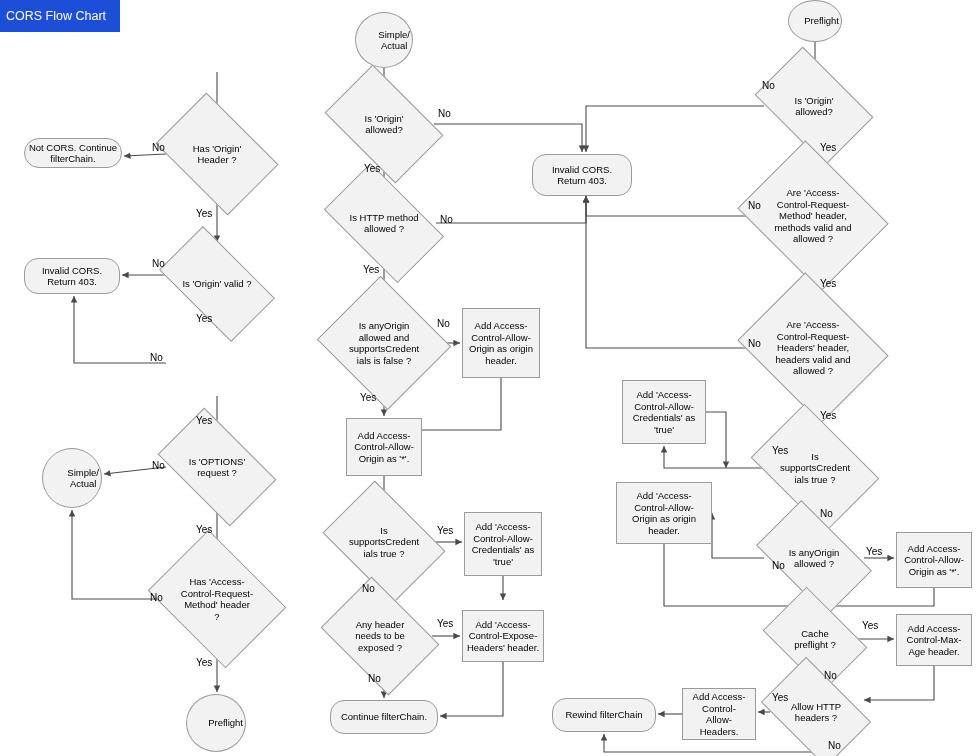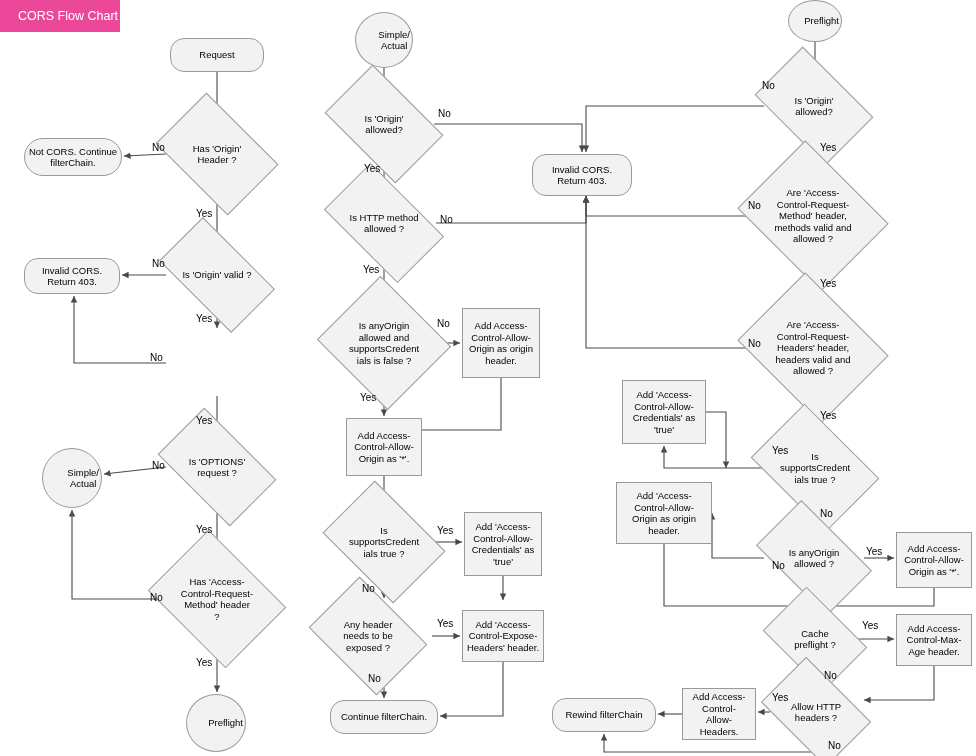--- a/index.html
+++ b/index.html
@@ -45,24 +45,24 @@
   }
   .diamond .dlabel{
     position:relative;
     z-index:2;
     padding:0 2px;
   }
   .title{
     position:absolute;
     left:0;top:0;
     width:120px;height:32px;
-    background:#ec4899;
+    background:#1d4ed8;
     color:#fff;
     display:flex;align-items:center;
-    padding-left:18px;
+    padding-left:6px;
     box-sizing:border-box;
     font-size:12.5px;
   }
   .elabel{
     position:absolute;
     font-size:10px;
     color:#000;
     background:transparent;
     white-space:nowrap;
   }
@@ -121,26 +121,25 @@
         <path d="M 815 590 L 815 606"></path>
         <path d="M 858 639 L 894 639"></path>
         <path d="M 815 670 L 815 678"></path>
         <path d="M 934 666 L 934 700 L 864 700"></path>
         <path d="M 770 712 L 758 712"></path>
         <path d="M 682 714 L 658 714"></path>
         <path d="M 815 744 L 815 752 L 604 752 L 604 734"></path>
       </g>
   </svg>
   <div class="title">CORS Flow Chart</div>
-<div class="node round" style="left: 170px; top: 38px; width: 94px; height: 34px;"><div>Request</div></div>
     <div class="node diamond" style="left: 166px; top: 118px; width: 102px; height: 72px;"><div class="dshape"></div><div class="dlabel">Has 'Origin'
 Header ?</div></div>
-    <div class="node round" style="left: 24px; top: 138px; width: 98px; height: 38px; border-radius: 19px;"><div>Not CORS. Continue
+    <div class="node round" style="left: 24px; top: 138px; width: 98px; height: 30px; border-radius: 19px;"><div>Not CORS. Continue
 filterChain.</div></div>
-    <div class="node diamond" style="left: 166px; top: 244px; width: 102px; height: 62px;"><div class="dshape"></div><div class="dlabel">Is 'Origin' valid ?</div></div>
+    <div class="node diamond" style="left: 166px; top: 253px; width: 102px; height: 62px;"><div class="dshape"></div><div class="dlabel">Is 'Origin' valid ?</div></div>
     <div class="node round" style="left: 24px; top: 258px; width: 96px; height: 36px;"><div>Invalid CORS.
 Return 403.</div></div>
     <div class="node diamond" style="left: 166px; top: 434px; width: 102px; height: 66px;"><div class="dshape"></div><div class="dlabel">Is 'OPTIONS'
 request ?</div></div>
     <div class="node ellipse" style="left: 42px; top: 448px; width: 60px; height: 60px;"><div>Simple/
 Actual</div></div>
     <div class="node diamond" style="left: 162px; top: 556px; width: 110px; height: 86px;"><div class="dshape"></div><div class="dlabel">Has 'Access-
 Control-Request-
 Method' header
 ?</div></div>
@@ -164,21 +163,21 @@
     <div class="node rect" style="left: 346px; top: 418px; width: 76px; height: 58px;"><div>Add Access-
 Control-Allow-
 Origin as '*'.</div></div>
     <div class="node diamond" style="left: 334px; top: 505px; width: 100px; height: 74px;"><div class="dshape"></div><div class="dlabel">Is
 supportsCredent
 ials true ?</div></div>
     <div class="node rect" style="left: 464px; top: 512px; width: 78px; height: 64px;"><div>Add 'Access-
 Control-Allow-
 Credentials' as
 'true'</div></div>
-    <div class="node diamond" style="left: 320px; top: 600px; width: 96px; height: 72px;"><div class="dshape"></div><div class="dlabel">Any header
+    <div class="node diamond" style="left: 332px; top: 600px; width: 96px; height: 72px;"><div class="dshape"></div><div class="dlabel">Any header
 needs to be
 exposed ?</div></div>
     <div class="node rect" style="left: 462px; top: 610px; width: 82px; height: 52px;"><div>Add 'Access-
 Control-Expose-
 Headers' header.</div></div>
     <div class="node round" style="left: 330px; top: 700px; width: 108px; height: 34px; border-radius: 14px;"><div>Continue filterChain.</div></div>
     <div class="node ellipse" style="left: 788px; top: 0px; width: 54px; height: 42px;"><div>Preflight</div></div>
     <div class="node diamond" style="left: 764px; top: 72px; width: 100px; height: 68px;"><div class="dshape"></div><div class="dlabel">Is 'Origin'
 allowed?</div></div>
     <div class="node diamond" style="left: 754px; top: 168px; width: 118px; height: 96px;"><div class="dshape"></div><div class="dlabel">Are 'Access-

